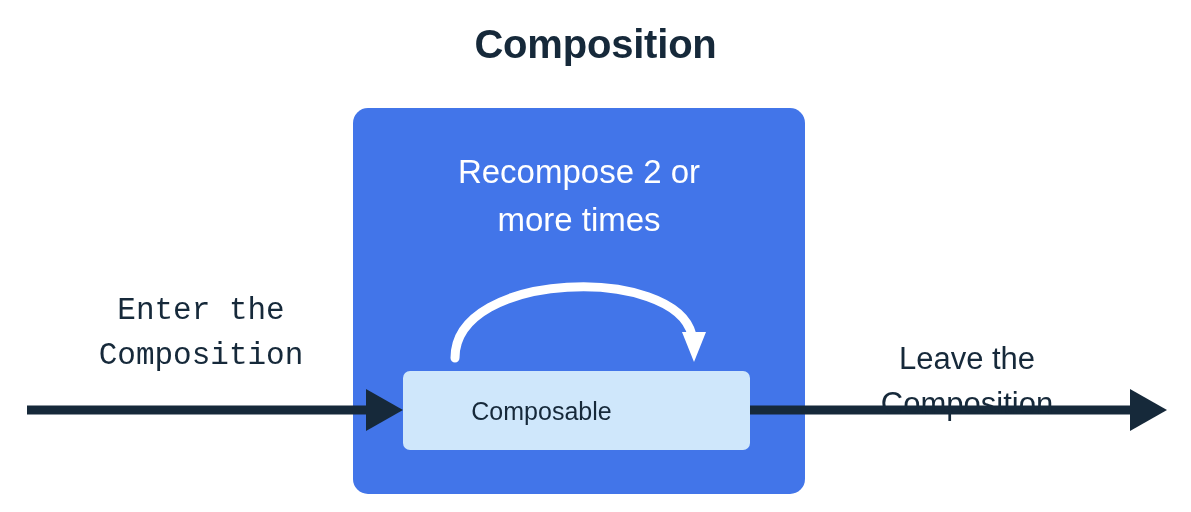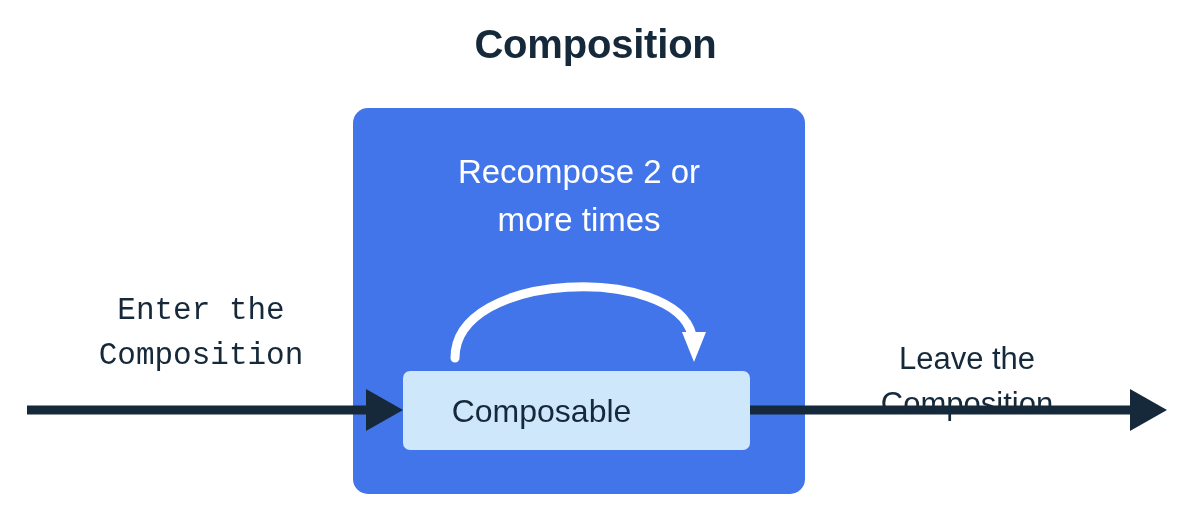--- a/index.html
+++ b/index.html
@@ -81,21 +81,21 @@
   #composable-label {
     position: absolute;
     left: 0;
     top: 0;
     width: 277px;
     height: 79px;
     display: flex;
     align-items: center;
     justify-content: center;
     color: #16293a;
-    font-size: 32px;
+    font-size: 25px;
     font-weight: normal;
     line-height: 40px;
   }
 
   
   #flow-arrows-svg {
     position: absolute;
     left: 0;
     top: 0;
     width: 1191px;

